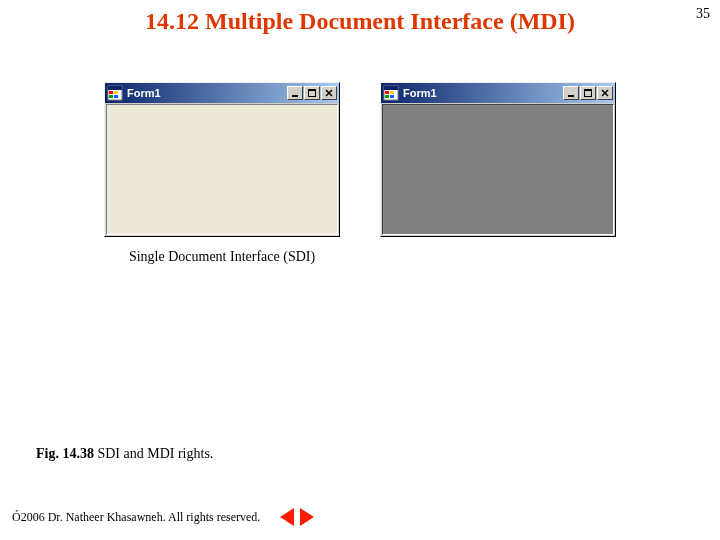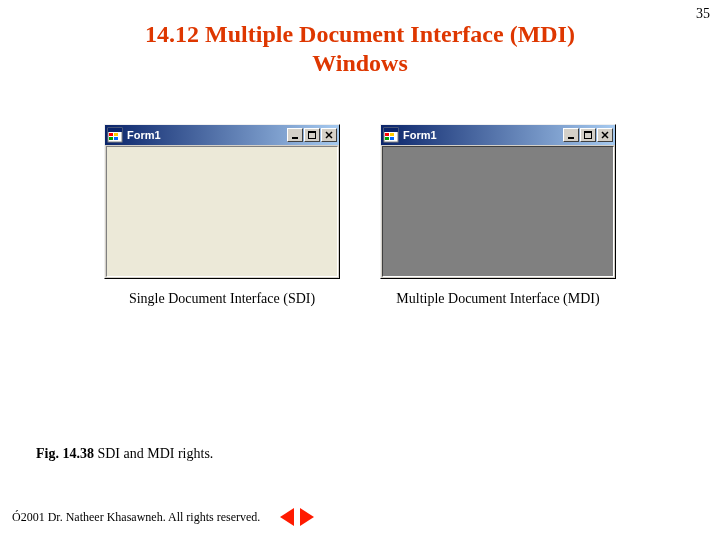--- a/index.html
+++ b/index.html
@@ -15,21 +15,21 @@
     position: absolute;
     top: 6px;
     right: 10px;
     font-size: 14px;
   }
   .heading {
     text-align: center;
     font-weight: bold;
     color: #de3700;
     font-size: 24px;
-    margin-top: 20px;
+    margin-top: 7px;
     line-height: 1.2;
   }
   .figure-row {
     display: flex;
     justify-content: center;
     gap: 40px;
     margin-top: 46px;
   }
   .window-block {
     display: flex;
@@ -144,21 +144,20 @@
   .tri-left { border-right: 14px solid #ff1a00; }
   .tri-right { border-left: 14px solid #ff1a00; }
 </style>
 </head>
 <body>
 
 <div class="page-number">35</div>
 
 <div class="heading">
   <div>14.12  Multiple Document Interface (MDI)</div>
-  <div>Windows</div>
 </div>
 
 <div class="figure-row">
 
   <div class="window-block">
     <div class="win">
       <div class="titlebar">
         <span class="titlebar-icon">
           <svg width="16" height="16">
             <rect x="1" y="1" width="14" height="14" fill="#fff" stroke="#808080"></rect>
@@ -224,29 +223,28 @@
           <div class="win-btn">
             <svg width="8" height="8">
                 <line x1="1" y1="1" x2="7" y2="7" stroke="#000" stroke-width="1.5"></line>
                 <line x1="7" y1="1" x2="1" y2="7" stroke="#000" stroke-width="1.5"></line>
               </svg>
           </div>
         </div>
       </div>
       <div class="client-dark"></div>
     </div>
-    <div class="caption">Multiple Document Interface (MDI)</div>
   </div>
 
 </div>
 
 <div class="fig-caption">
   <b>Fig. 14.38</b><span> SDI and MDI rights.</span>
 </div>
 
 <div class="footer">
   <span>Ó</span>
-    <span> 2001 Dr. Natheer Khasawneh.  All rights reserved.</span>
+    <span> 2006 Dr. Natheer Khasawneh.  All rights reserved.</span>
   <span class="nav-icons">
     <span class="tri tri-left"></span>
     <span class="tri tri-right"></span>
   </span>
 </div>
 
 </body></html>

